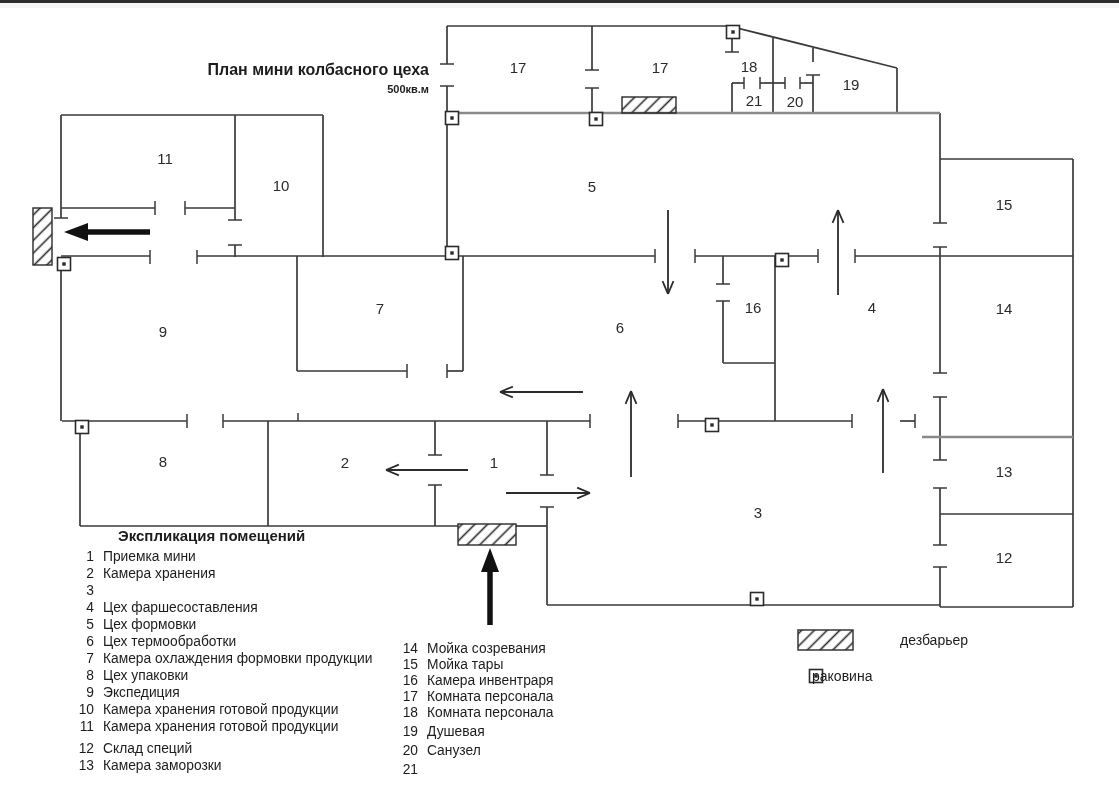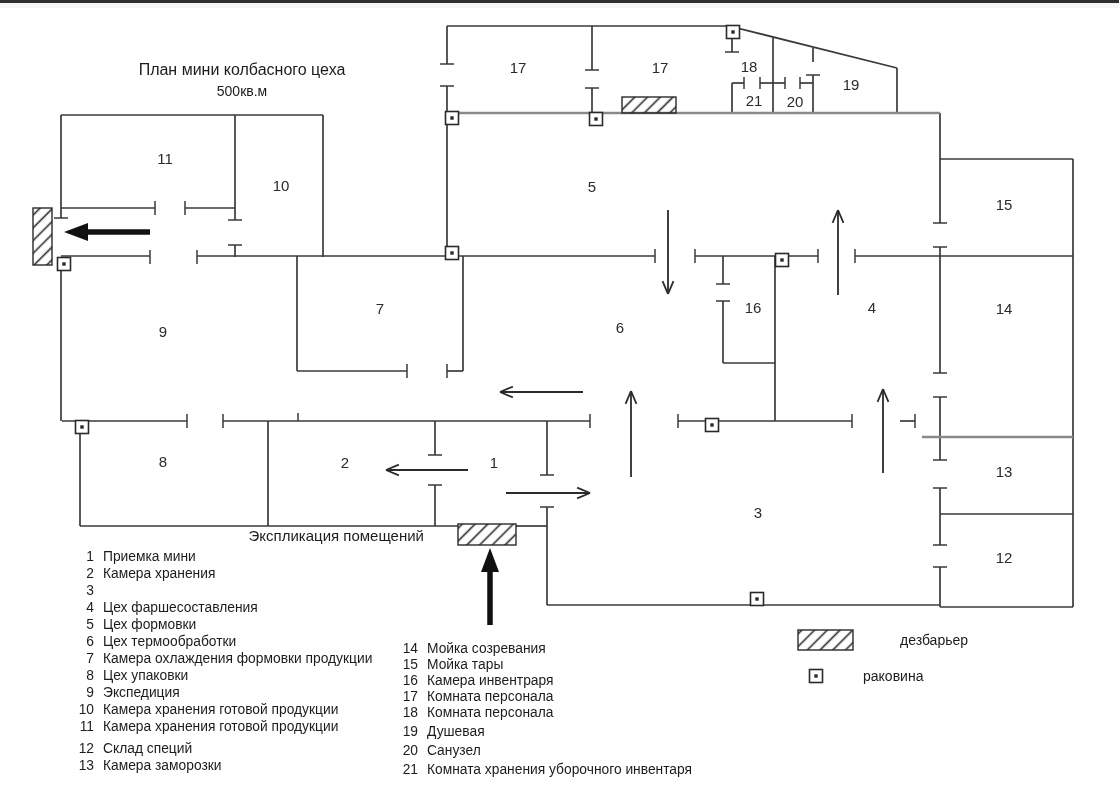--- a/index.html
+++ b/index.html
@@ -4,36 +4,36 @@
 <style>
   html,body{margin:0;padding:0}
   body{
     width:1119px;height:791px;background:#ffffff;position:relative;overflow:hidden;
     font-family:"Liberation Sans", sans-serif;color:#1c1c1c;
   }
   .topbar{position:absolute;left:0;top:0;width:1119px;height:3px;background:#2e2e2e}
   .topstrip{position:absolute;left:0;top:3px;width:1119px;height:5px;background:#f6f6f6}
   #plan-svg{position:absolute;left:0;top:0}
   svg text{font-family:"Liberation Sans", sans-serif;font-size:15px;fill:#2b2b2b}
-  .title{position:absolute;left:83px;top:61px;width:318px;text-align:center;font-weight:normal}
+  .title{position:absolute;left:111px;top:61px;width:318px;text-align:right;font-weight:bold}
   .title .l1{font-size:16px}
-  .title .l2{font-size:14px;margin-top:4px}
-  .legend-header{position:absolute;left:118px;top:527px;width:306px;text-align:right;font-weight:normal;font-size:15px}
+  .title .l2{font-size:11px;margin-top:4px}
+  .legend-header{position:absolute;left:118px;top:527px;width:306px;text-align:left;font-weight:bold;font-size:15px}
   .list{position:absolute;font-size:13.8px}
   .list .row{display:flex}
   #list-left{left:70px;top:548px}
   #list-left .row{line-height:17px}
   #list-right{left:394px;top:641px}
   #list-right .row{line-height:16px}
   .num{width:24px;text-align:right;margin-right:9px;flex:none}
   .gap-top{margin-top:5px}
   .gap-top-sm{margin-top:3px}
   .sym-label{position:absolute;font-size:14px}
   #sym-disbarrier-label{left:900px;top:632px}
-  #sym-sink-label{left:863px;top:668px}
+  #sym-sink-label{left:812px;top:668px}
 </style>
 </head>
 <body>
 
 <div class="topbar"></div>
 <div class="topstrip"></div>
 
 <svg id="plan-svg" width="1119" height="791" viewBox="0 0 1119 791">
   <defs>
     <pattern id="hatchpat" width="9" height="9" patternUnits="userSpaceOnUse" patternTransform="rotate(45)">
@@ -352,18 +352,17 @@
     <div class="row gap-top-sm">
       <span class="num">19</span>
       <span>Душевая</span>
     </div>
     <div class="row gap-top-sm">
       <span class="num">20</span>
       <span>Санузел</span>
     </div>
     <div class="row gap-top-sm">
       <span class="num">21</span>
-      <span>Комната хранения уборочного инвентаря</span>
     </div>
   </div>
 
 <div class="sym-label" id="sym-disbarrier-label">дезбарьер</div>
 <div class="sym-label" id="sym-sink-label">раковина</div>
 
 </body></html>

